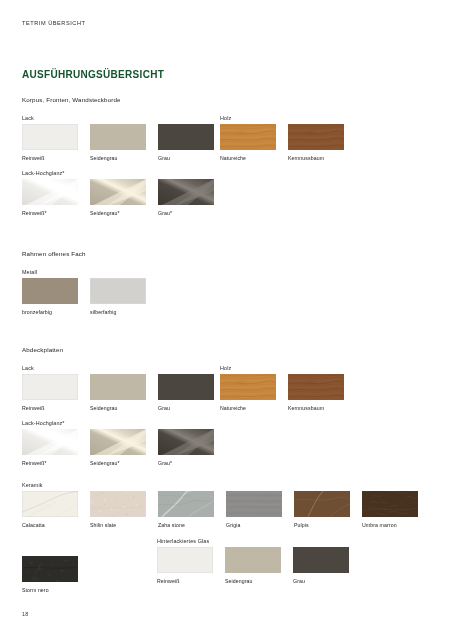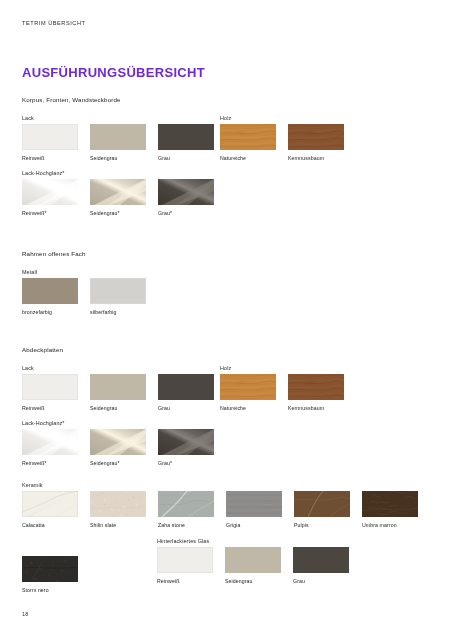--- a/index.html
+++ b/index.html
@@ -31,25 +31,25 @@
     letter-spacing: 0.55px;
     color: #2b2b2b;
     text-transform: uppercase;
     white-space: nowrap;
   }
 
   
   .page-title {
     position: absolute;
     left: 22px;
-    top: 56px;
-    font-size: 13px;
+    top: 62px;
+    font-size: 10px;
     font-weight: 700;
     letter-spacing: 0.3px;
-    color: #6d28d9;
+    color: #14532d;
     white-space: nowrap;
   }
 
   
   .section {
     position: absolute;
     left: 0;
     right: 0;
   }
   .section-title {

